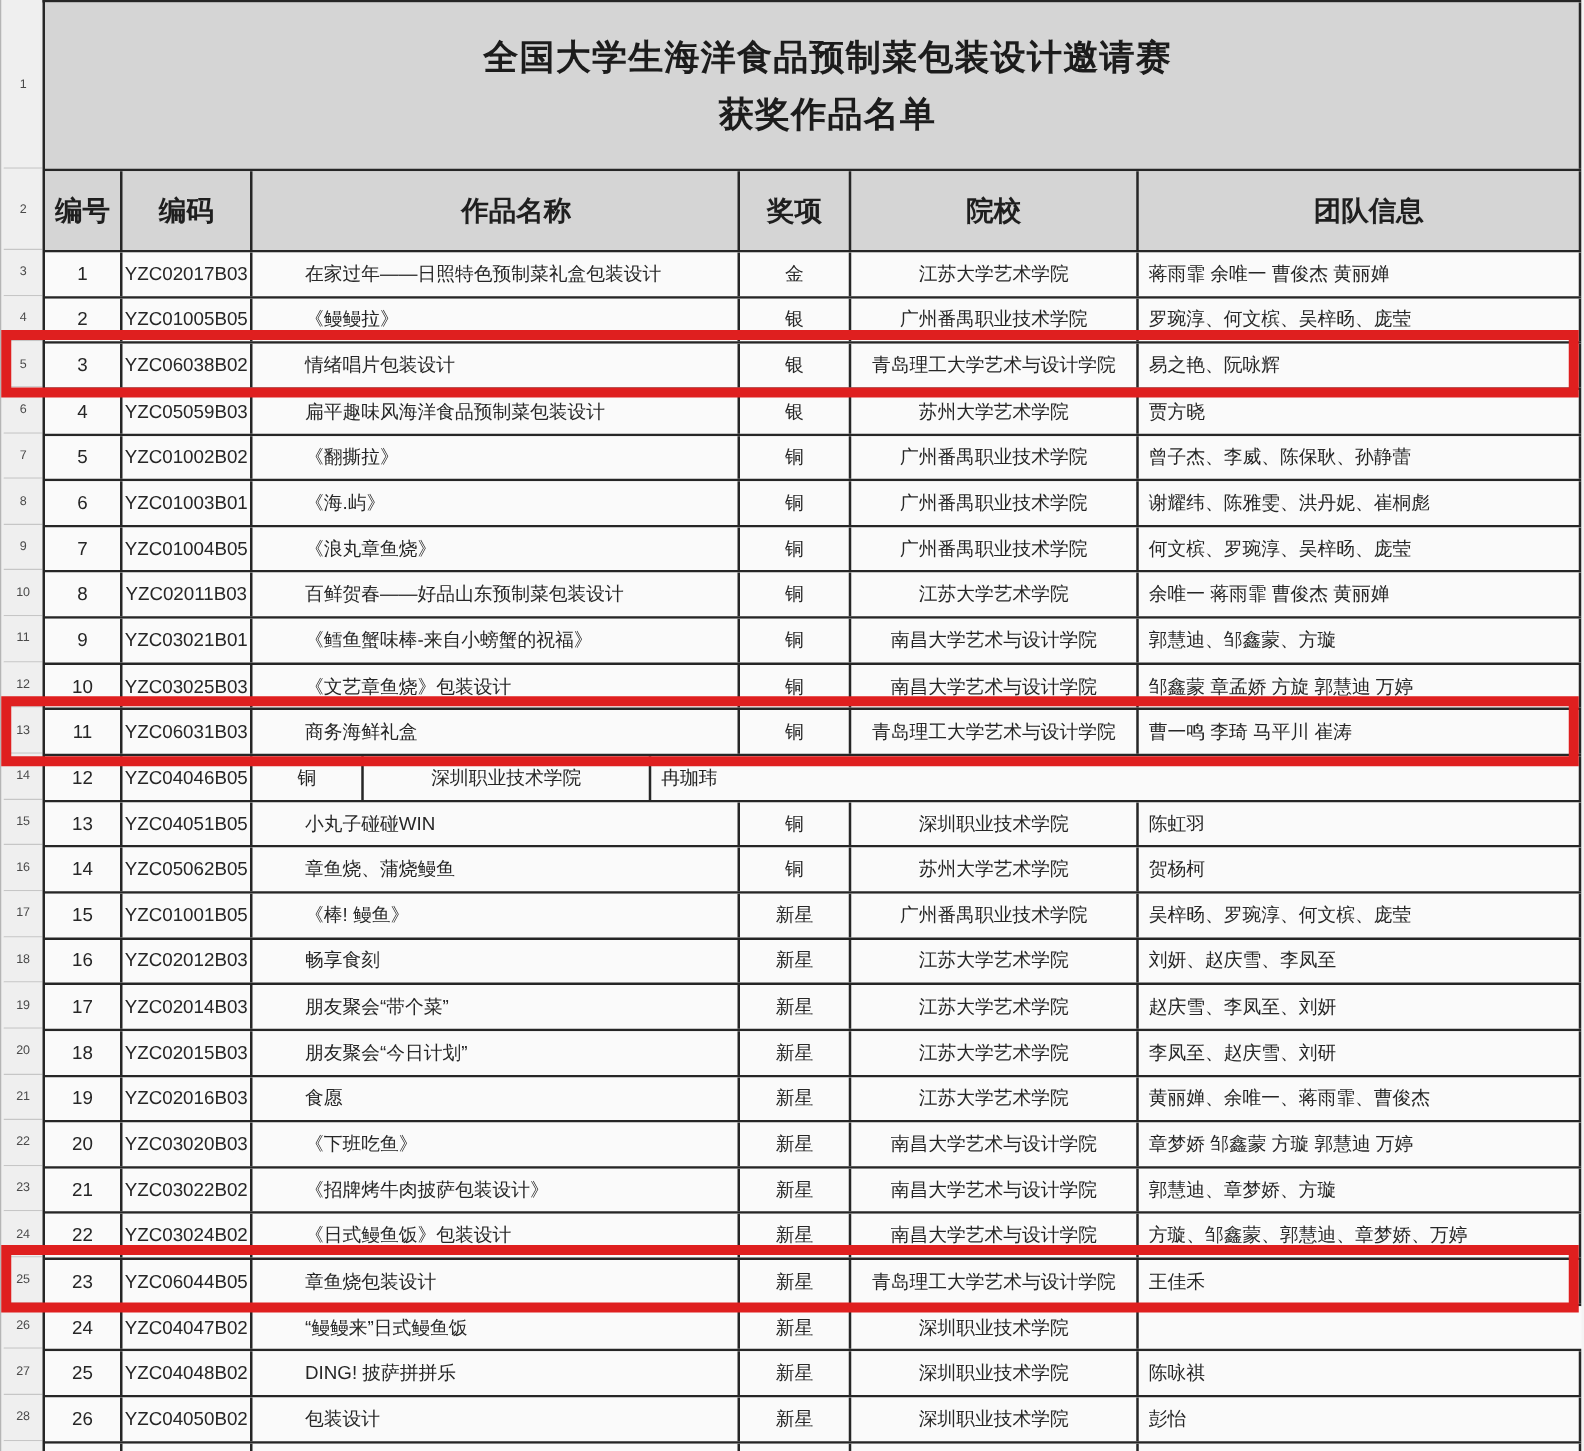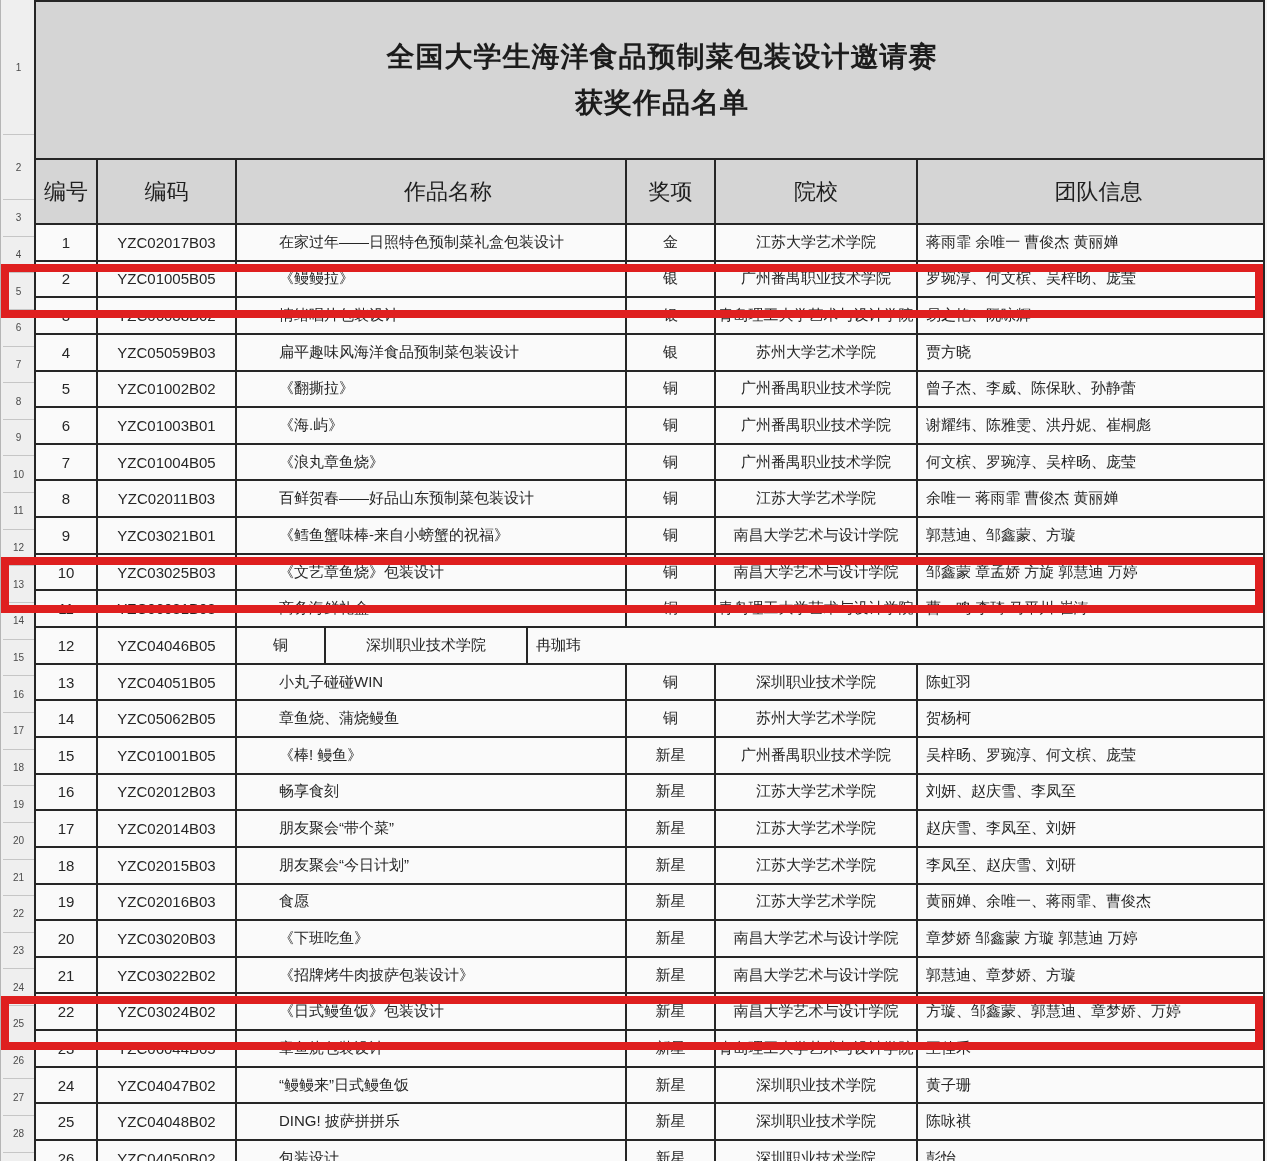--- a/index.html
+++ b/index.html
@@ -17,36 +17,36 @@
   .g-data   { height:36.65px; }
   .g-partial{ height:8px; border-bottom:none; }
 
   
   .grid { position:absolute; left:34px; top:0; width:1231px; height:1161px;
     border-top:2px solid #262626; border-left:2px solid #262626; background:#fafafa; }
   .row { display:flex; border-bottom:2px solid #262626; }
   .cell { border-right:2px solid #262626; display:flex; align-items:center;
     font-size:15px; color:#262626; overflow:hidden; white-space:nowrap; }
 
-  .title-row { height:158px; background:#d5d5d5;padding-left:25px; }
+  .title-row { height:135px; background:#d5d5d5;padding-left:25px; }
   .title-cell { flex:1; border-right:2px solid #262626; display:flex; flex-direction:column;
     align-items:center; justify-content:center; gap:8px; }
   .title-line { font-size:28px; font-weight:bold; color:#1c1c1c; letter-spacing:1px; }
 
   .header-row { height:65px; background:#d5d5d5; }
-  .header-row .cell { font-size:22px; font-weight:normal; justify-content:center; color:#1f1f1f; }
+  .header-row .cell { font-size:22px; font-weight:bold; justify-content:center; color:#1f1f1f; }
 
   .data-row { height:36.65px; background:#fafafa; }
   .partial-row { height:8px; border-bottom:none; background:#fbfbfb; }
 
   .c-num    { width:62px;  justify-content:center; }
-  .c-code   { width:139px; justify-content:center; }
+  .c-code   { width:104px; justify-content:center; }
   .c-title  { width:356px; justify-content:flex-start; padding-left:8px;margin-left:34px; }
   .c-award  { width:89px;  justify-content:center; }
-  .c-school { width:202px; justify-content:center; }
+  .c-school { width:230px; justify-content:center; }
   .c-team   { flex:1; justify-content:flex-start; padding-left:8px; }
 
   
   .hl { position:absolute; left:1px; width:1262px; border:8px solid #df1f1f;
     pointer-events:none; z-index:5; }
   .hl1 { top:264px; height:54px; }
   .hl2 { top:557px; height:56px; }
   .hl3 { top:996px; height:54px; }
 </style>
 </head>
@@ -286,21 +286,20 @@
     <div class="cell c-award">新星</div>
     <div class="cell c-school">青岛理工大学艺术与设计学院</div>
     <div class="cell c-team">王佳禾</div>
   </div>
         <div class="row data-row">
     <div class="cell c-num">24</div>
     <div class="cell c-code">YZC04047B02</div>
     <div class="cell c-title">“鳗鳗来”日式鳗鱼饭</div>
     <div class="cell c-award">新星</div>
     <div class="cell c-school">深圳职业技术学院</div>
-    <div class="cell c-team">黄子珊</div>
   </div>
         <div class="row data-row">
     <div class="cell c-num">25</div>
     <div class="cell c-code">YZC04048B02</div>
     <div class="cell c-title">DING! 披萨拼拼乐</div>
     <div class="cell c-award">新星</div>
     <div class="cell c-school">深圳职业技术学院</div>
     <div class="cell c-team">陈咏祺</div>
   </div>
         <div class="row data-row">

